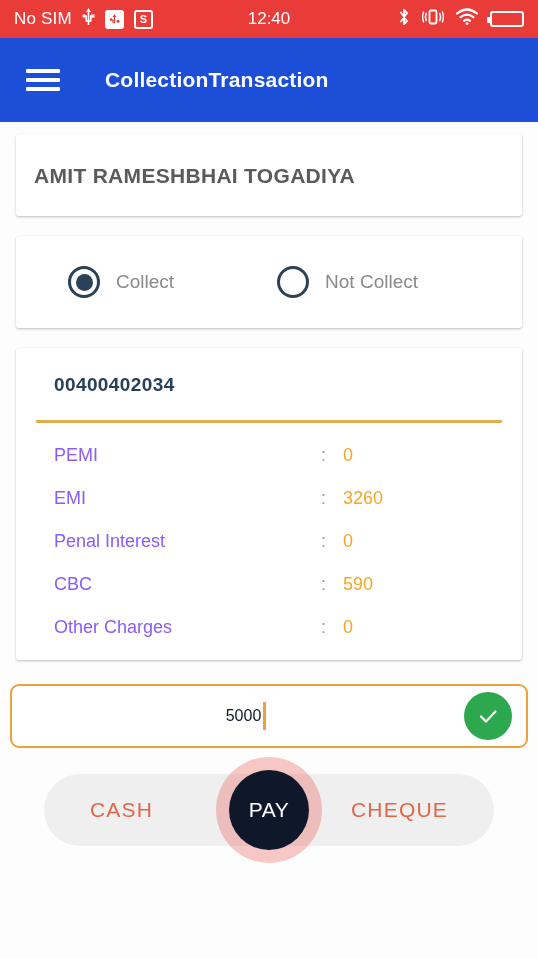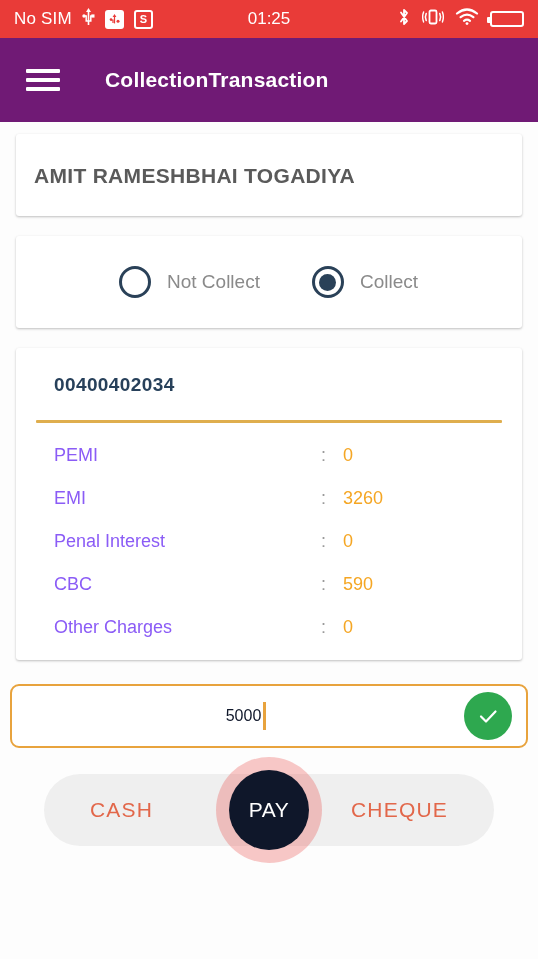--- a/index.html
+++ b/index.html
@@ -39,21 +39,21 @@
     width:34px; height:16px; border:2px solid #fff; border-radius:3px;
     position:relative;
   }
   .batt:before{
     content:""; position:absolute; left:-5px; top:4px;
     width:3px; height:6px; background:#fff; border-radius:1px 0 0 1px;
   }
 
   
   .appbar{
-    height:84px; background:#701a75; color:#fff;
+    height:84px; background:#1d4ed8; color:#fff;
     display:flex; align-items:center; padding:0 26px;text-align:center;
   }
   .hamburger{ width:34px; cursor:pointer; }
   .hamburger span{
     display:block; height:4px; background:#fff;
     border-radius:1px; margin:5px 0;
   }
   .appbar-title{
     font-size:21px; font-weight:bold; margin-left:45px;
     letter-spacing:.2px;
@@ -192,21 +192,21 @@
         <path d="M6.5 1 L4.6 4 H8.4 Z" fill="#e93b38"></path>
         <rect x="5.9" y="3.4" width="1.2" height="7" fill="#e93b38"></rect>
         <path d="M3 7 h2 v3" stroke="#e93b38" stroke-width="1.2" fill="none"></path>
         <circle cx="3" cy="6.6" r="1.3" fill="#e93b38"></circle>
         <circle cx="10" cy="8.3" r="1.5" fill="#e93b38"></circle>
       </svg>
     </span>
     <span class="boxed">S</span>
   </div>
 
-  <div class="sb-time">01:25</div>
+  <div class="sb-time">12:40</div>
 
   <div class="sb-right">
     <span class="ico">
       <svg width="14" height="20" viewBox="0 0 14 20">
         <path d="M4 5.5 L10 14 L7 17 V3 L10 6 L4 14.5" stroke="#fff" stroke-width="1.8" fill="none" stroke-linejoin="round" stroke-linecap="round"></path>
       </svg>
     </span>
     <span class="ico">
       <svg width="22" height="20" viewBox="0 0 22 20">
         <rect x="7.5" y="3.5" width="7" height="13" rx="1.4" stroke="#fff" stroke-width="1.8" fill="none"></rect>
@@ -235,31 +235,31 @@
     <span></span>
   </div>
   <div class="appbar-title">CollectionTransaction</div>
 </div>
 
 <div class="card card-customer">
   <div class="cust-name">AMIT RAMESHBHAI TOGADIYA</div>
 </div>
 
 <div class="card card-choice">
+  <div class="radio-opt opt-collect">
+    <span class="radio">
+      <span class="dot"></span>
+    </span>
+    <span class="radio-label">Collect</span>
+  </div>
   <div class="radio-opt opt-notcollect">
     <span class="radio off">
       
     </span>
     <span class="radio-label">Not Collect</span>
-  </div>
-  <div class="radio-opt opt-collect">
-    <span class="radio">
-      <span class="dot"></span>
-    </span>
-    <span class="radio-label">Collect</span>
   </div>
 </div>
 
 <div class="card card-details">
   <div class="acct-no">00400402034</div>
   <div class="acct-rule"></div>
 
   <div class="detail-row">
     <span class="d-label">PEMI</span>
     <span class="d-colon">:</span>

